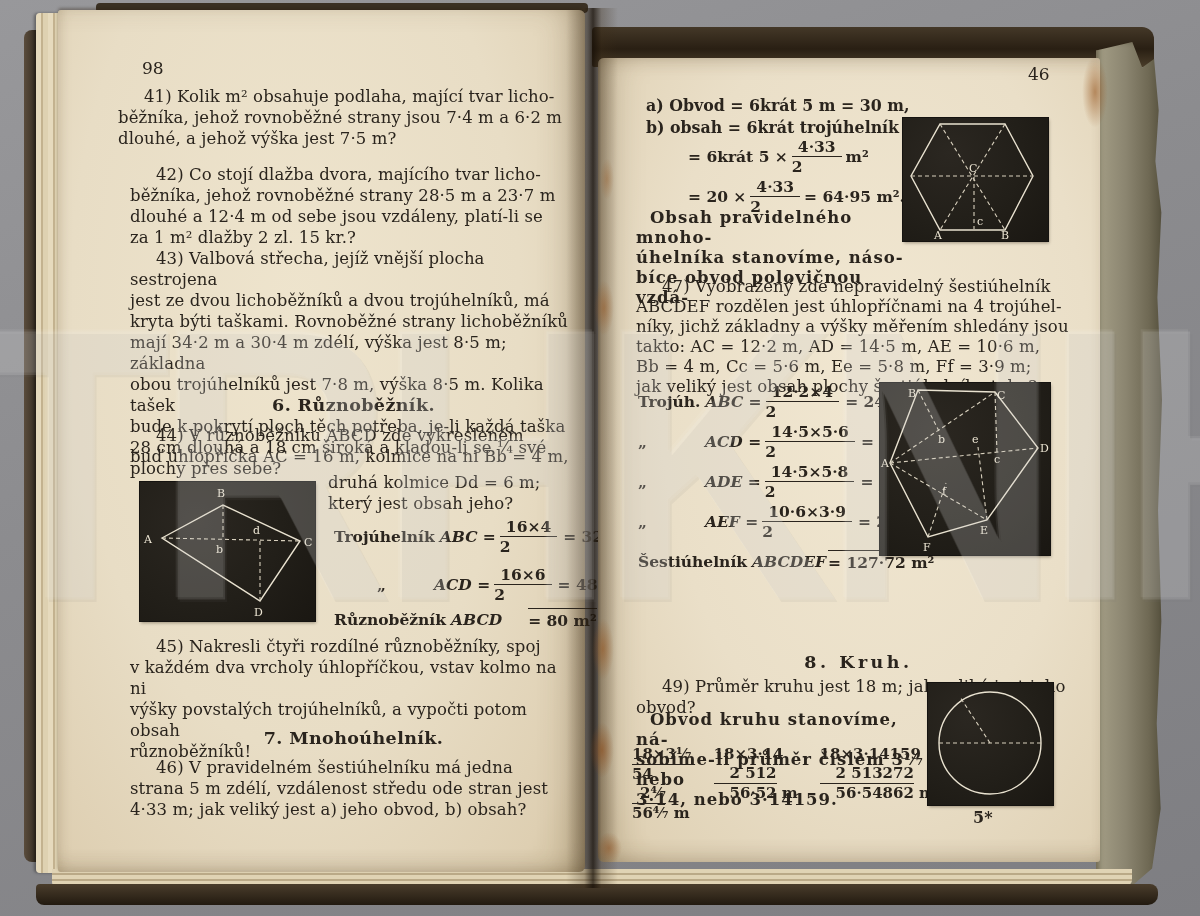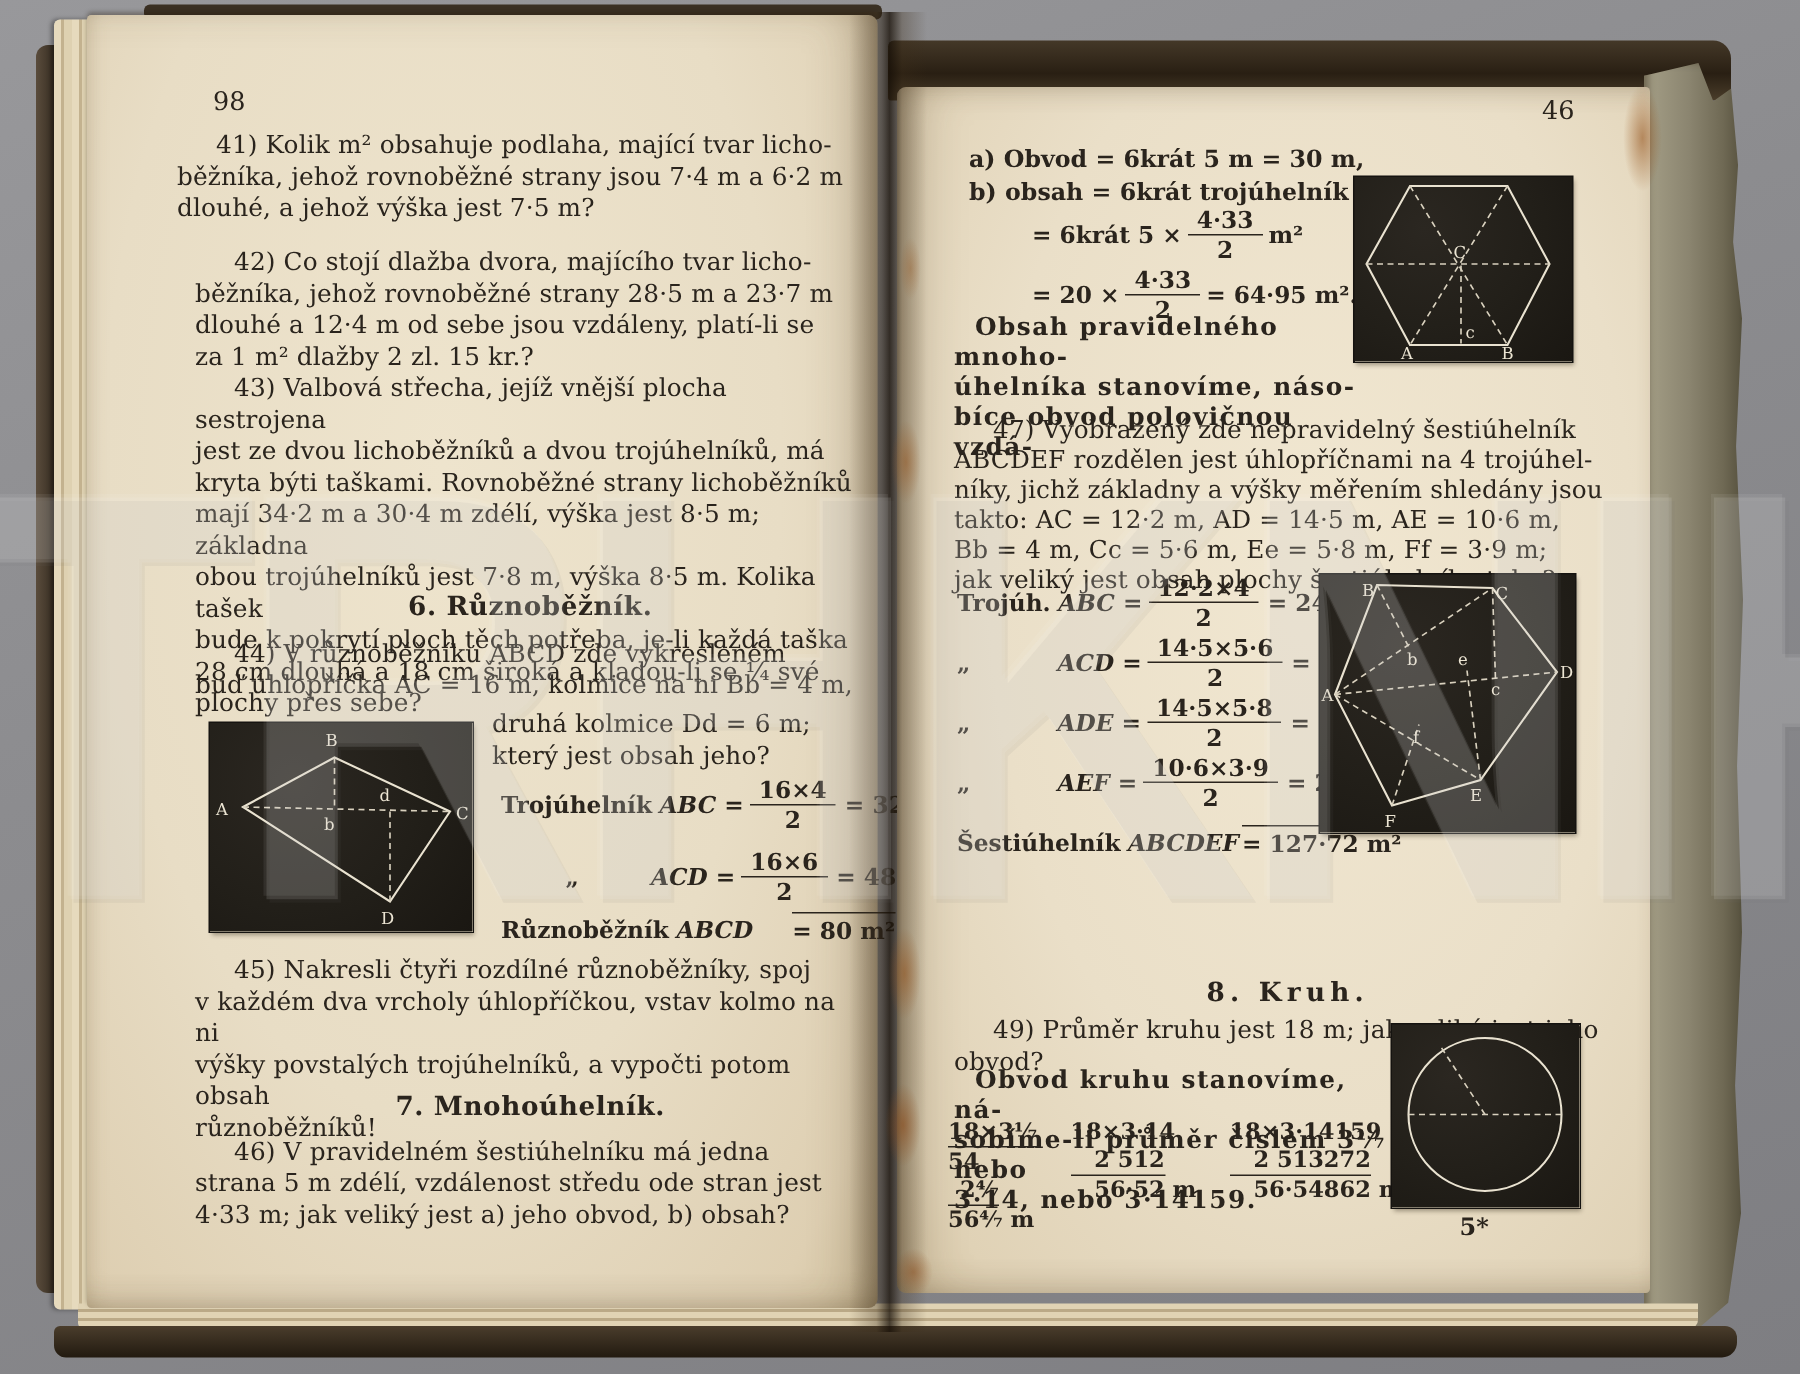--- a/index.html
+++ b/index.html
@@ -48,21 +48,21 @@
   .hdg{position:absolute;font-weight:bold;font-size:17.5px;text-align:center;letter-spacing:.4px;}
   .sp{letter-spacing:3.5px;}
   .pageno{position:absolute;font-size:17px;}
   .boldline{position:absolute;font-weight:bold;font-size:15.8px;line-height:21px;white-space:pre-line;}
   .rule{font-weight:bold;letter-spacing:1px;line-height:20px;}
 
   .eq{position:absolute;display:flex;align-items:center;font-weight:bold;font-size:15.5px;white-space:pre;}
   .calcrow{position:absolute;display:flex;align-items:center;font-weight:bold;font-size:15.5px;white-space:pre;}
   .cname{display:inline-block;}
   .cvars{font-style:italic;margin-left:5px;}
-  .frac{display:inline-flex;flex-direction:column;align-items:center;margin:0 4px;line-height:17px;}
+  .frac{display:inline-flex;flex-direction:column;align-items:flex-start;margin:0 4px;line-height:17px;}
   .fnum{border-bottom:1.5px solid #2a241d;padding:0 6px 1px;}
   .fden{padding-top:1px;}
   .cres{margin-left:2px;}
   .overline{border-top:1.5px solid #2a241d;padding-top:2px;}
   .lp .cname{min-width:95px;}
   .lp .cvars{min-width:46px;}
   .rp .cname{min-width:62px;}
   .rp .cvars{min-width:50px;}
 
   .mult{position:absolute;display:flex;gap:22px;font-weight:bold;font-size:15px;line-height:19px;white-space:pre;}

